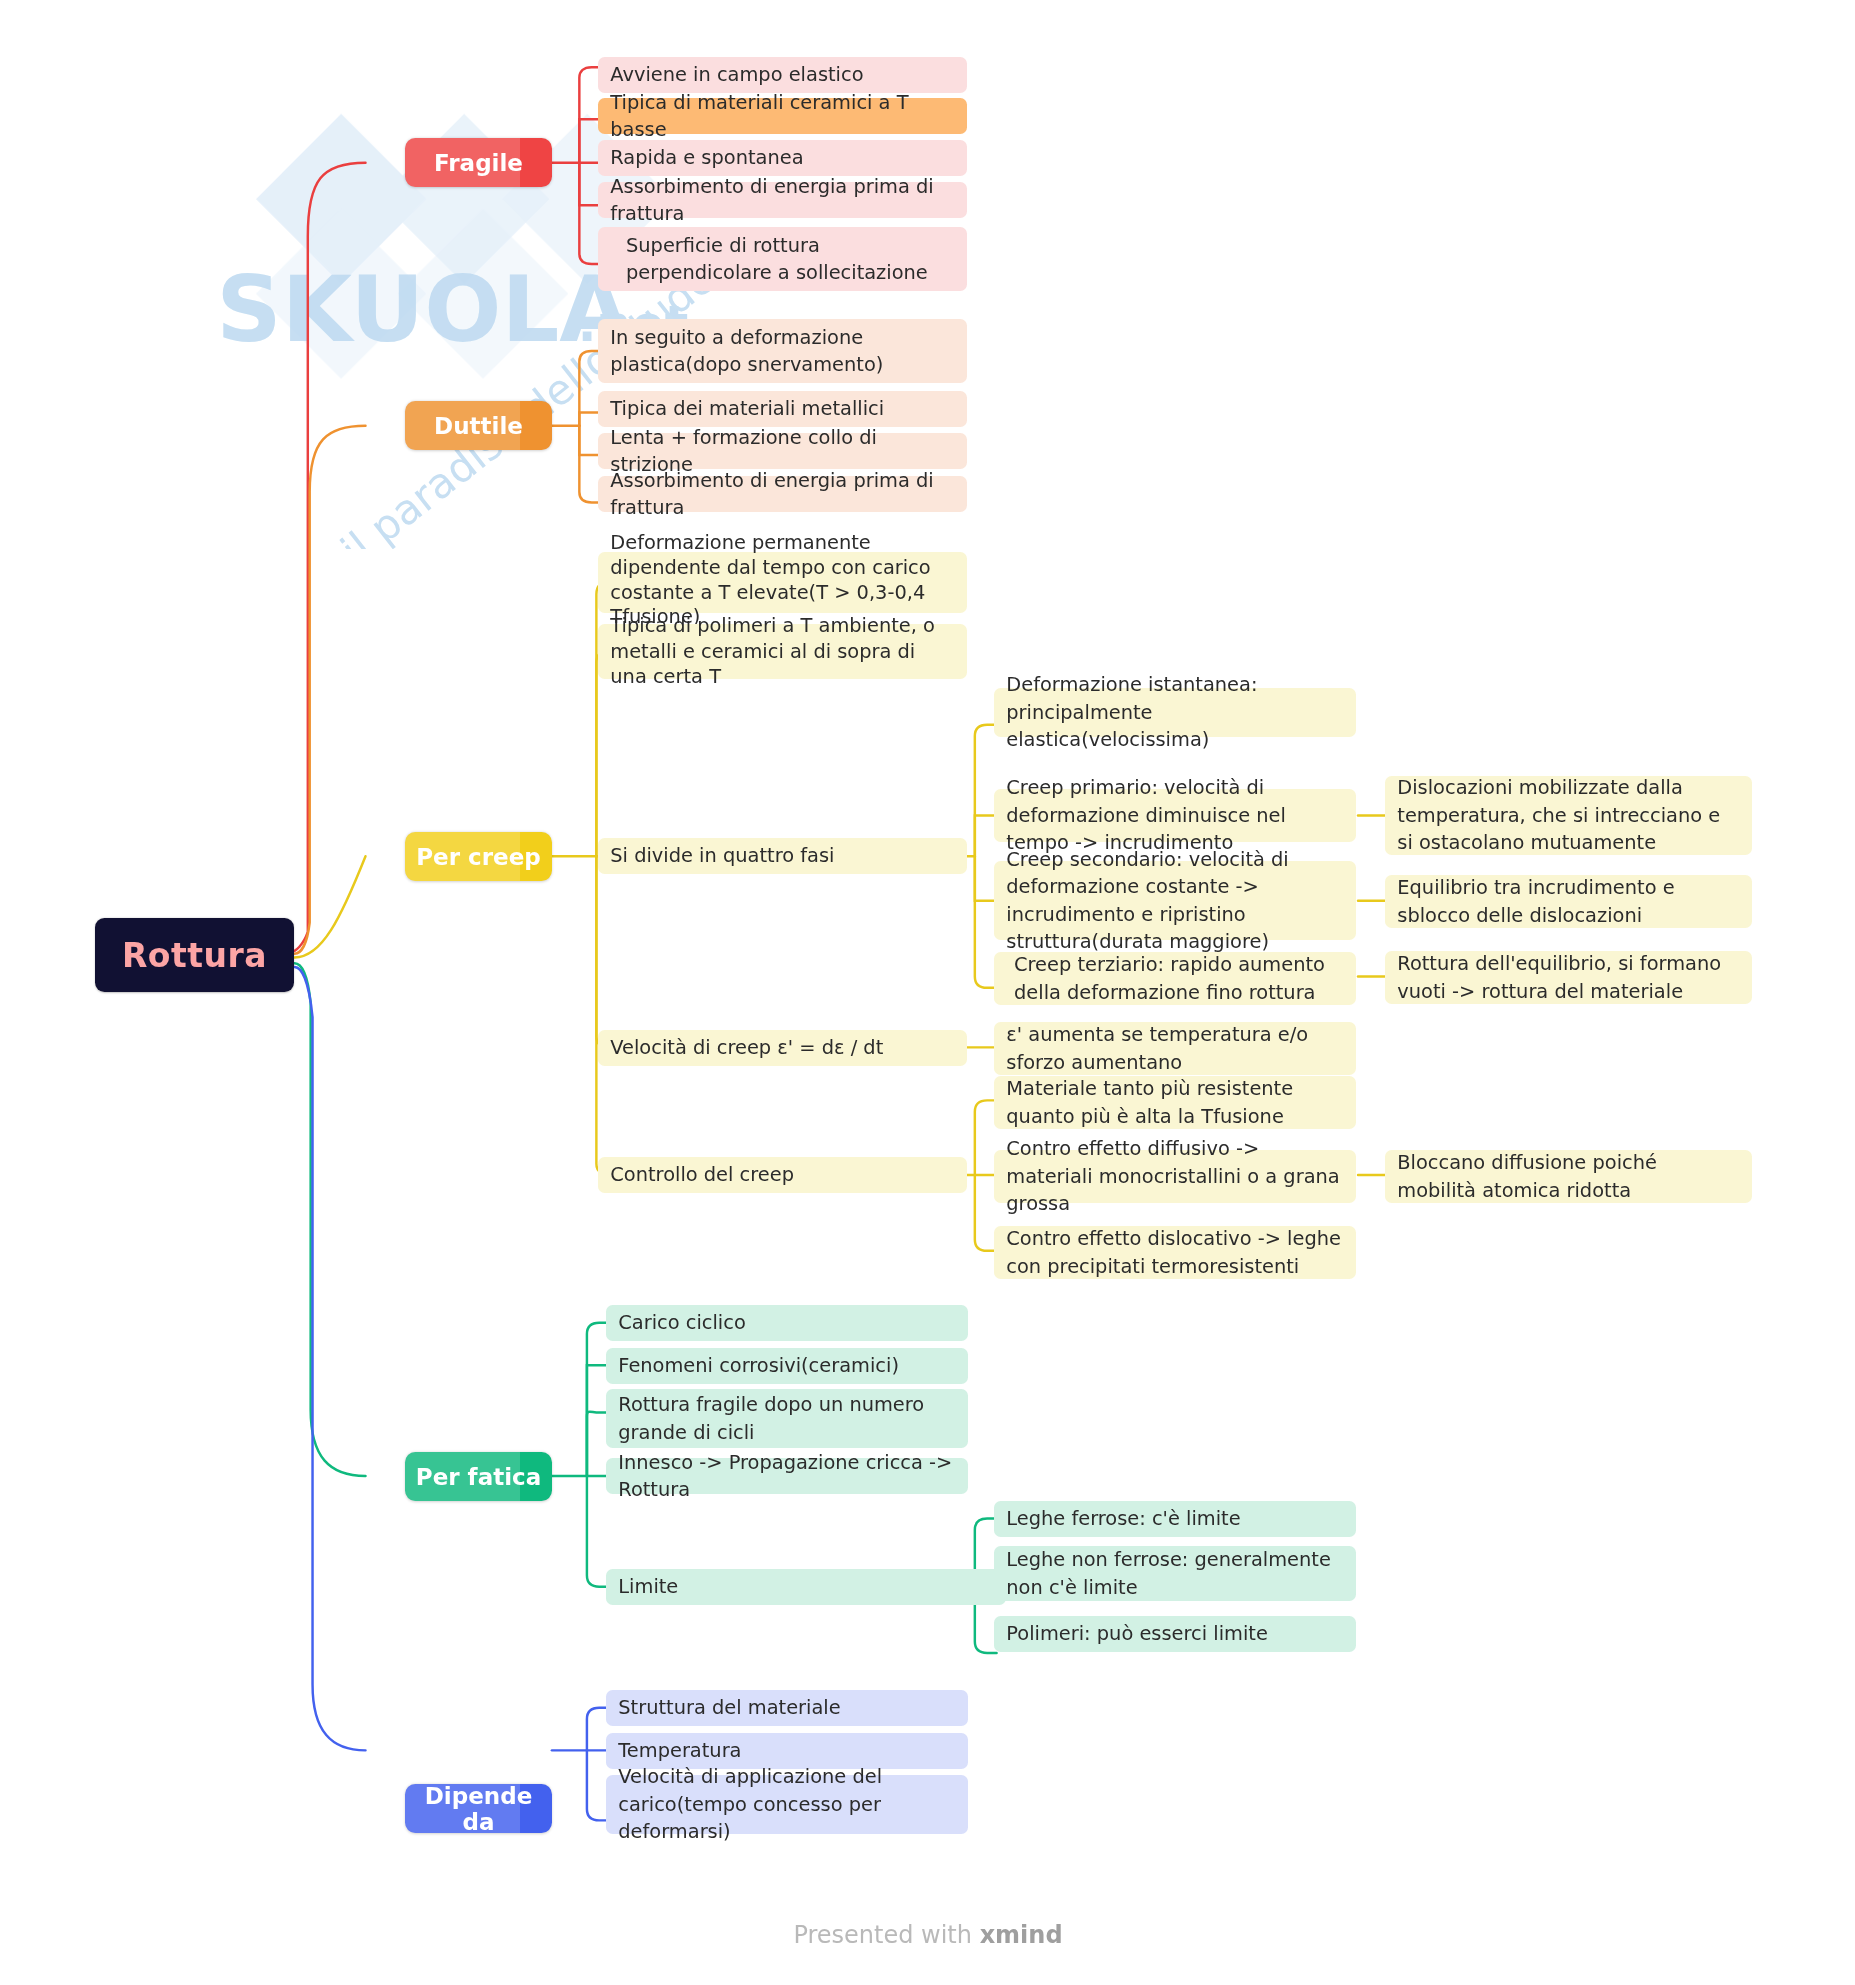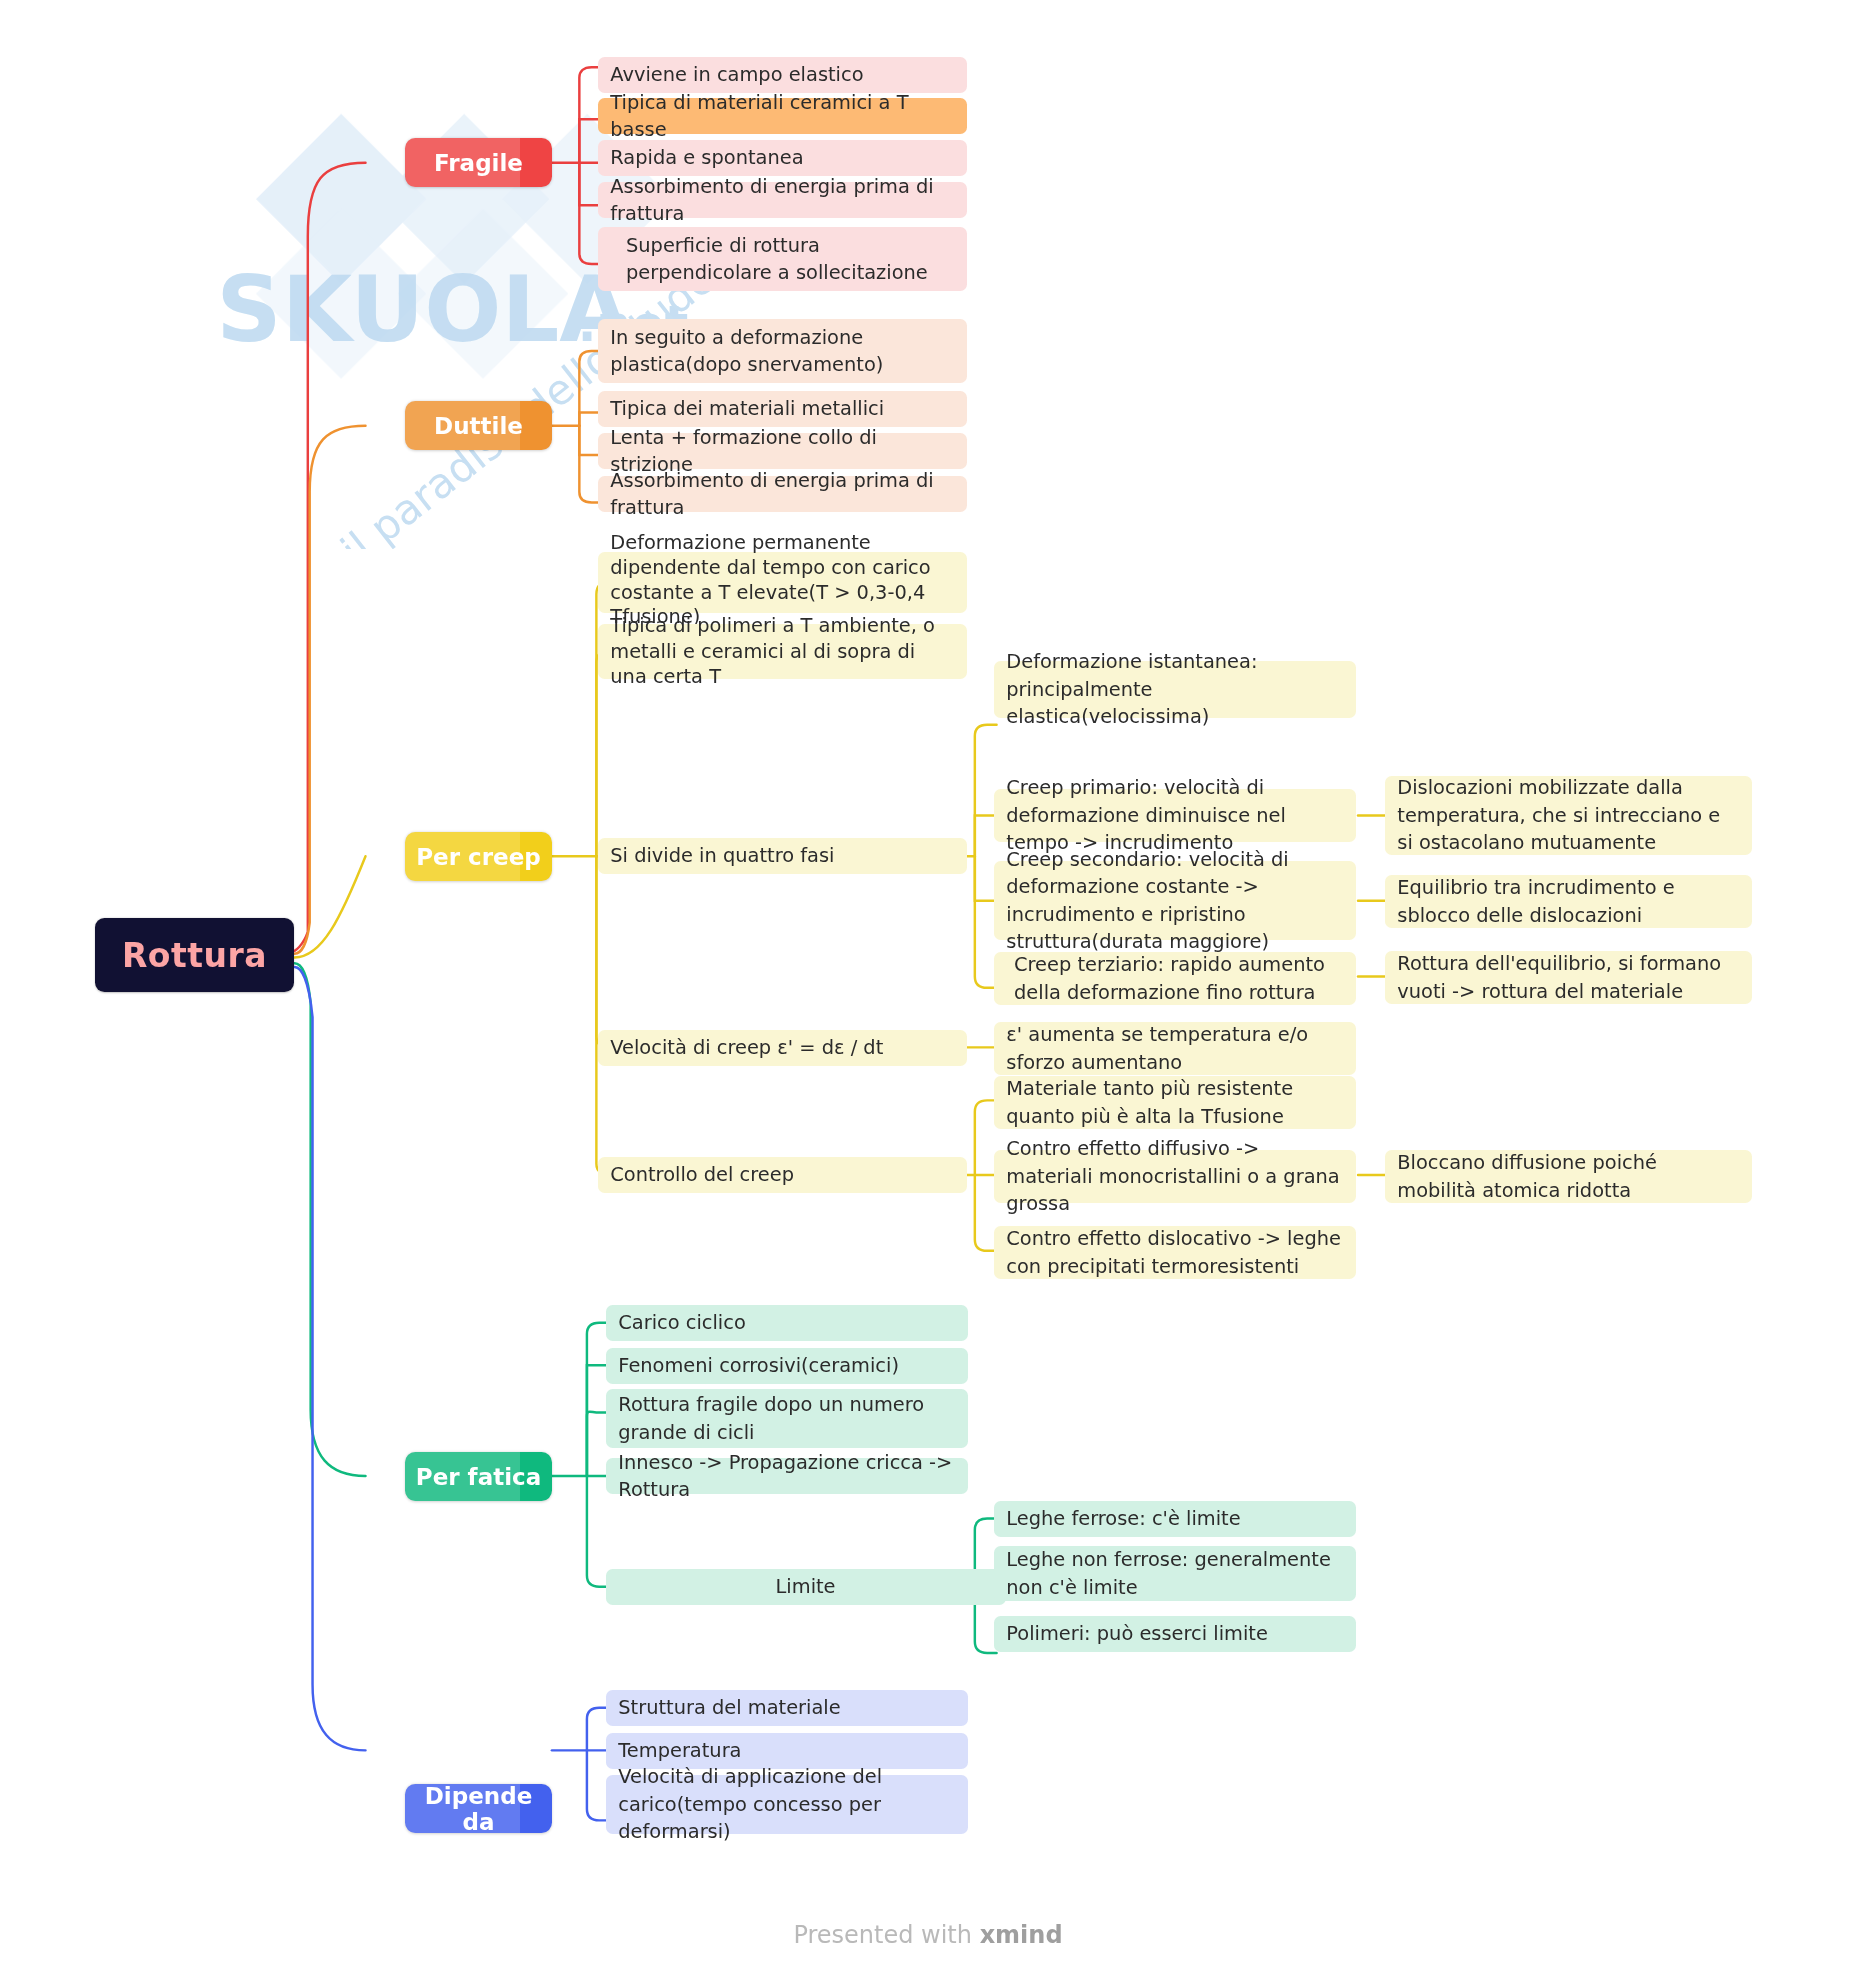--- a/index.html
+++ b/index.html
@@ -251,21 +251,21 @@
   <div class="node leaf" style="left:598px; top:838px; width:369px; height:36px; background:#faf6d3;">
     <span>Si divide in quattro fasi</span>
   </div>
   <div class="node leaf" style="left:598px; top:1030px; width:369px; height:36px; background:#faf6d3;">
     <span>Velocità di creep ε' = dε / dt</span>
   </div>
   <div class="node leaf" style="left:598px; top:1157px; width:369px; height:36px; background:#faf6d3;">
     <span>Controllo del creep</span>
   </div>
 
-  <div class="node leaf" style="left:994px; top:661px; width:362px; height:57px; background:#faf6d3;">
+  <div class="node leaf" style="left:994px; top:688px; width:362px; height:49px; background:#faf6d3;">
     <span>Deformazione istantanea: principalmente elastica(velocissima)</span>
   </div>
   <div class="node leaf" style="left:994px; top:789px; width:362px; height:53px; background:#faf6d3;">
     <span>Creep primario: velocità di deformazione diminuisce nel tempo -&gt; incrudimento</span>
   </div>
   <div class="node leaf" style="left:994px; top:861px; width:362px; height:79px; background:#faf6d3;">
     <span>Creep secondario: velocità di deformazione costante -&gt; incrudimento e ripristino struttura(durata maggiore)</span>
   </div>
   <div class="node leaf" style="left:994px; top:952px; width:362px; height:53px; background:#faf6d3;padding-left:20px;">
     <span>Creep terziario: rapido aumento della deformazione fino rottura</span>
@@ -308,21 +308,21 @@
   </div>
   <div class="node leaf" style="left:606px; top:1348px; width:362px; height:36px; background:#d2f1e4;">
     <span>Fenomeni corrosivi(ceramici)</span>
   </div>
   <div class="node leaf" style="left:606px; top:1389px; width:362px; height:59px; background:#d2f1e4;">
     <span>Rottura fragile dopo un numero grande di cicli</span>
   </div>
   <div class="node leaf" style="left:606px; top:1458px; width:362px; height:36px; background:#d2f1e4;">
     <span>Innesco -&gt; Propagazione cricca -&gt; Rottura</span>
   </div>
-  <div class="node leaf" style="left:606px; top:1569px; width:400px; height:36px; background:#d2f1e4;justify-content:center;">
+  <div class="node leaf" style="left:606px; top:1569px; width:400px; height:36px; background:#d2f1e4;">
     <span>Limite</span>
   </div>
 
   <div class="node leaf" style="left:994px; top:1501px; width:362px; height:36px; background:#d2f1e4;">
     <span>Leghe ferrose: c'è limite</span>
   </div>
   <div class="node leaf" style="left:994px; top:1546px; width:362px; height:55px; background:#d2f1e4;">
     <span>Leghe non ferrose: generalmente non c'è limite</span>
   </div>
   <div class="node leaf" style="left:994px; top:1616px; width:362px; height:36px; background:#d2f1e4;">

